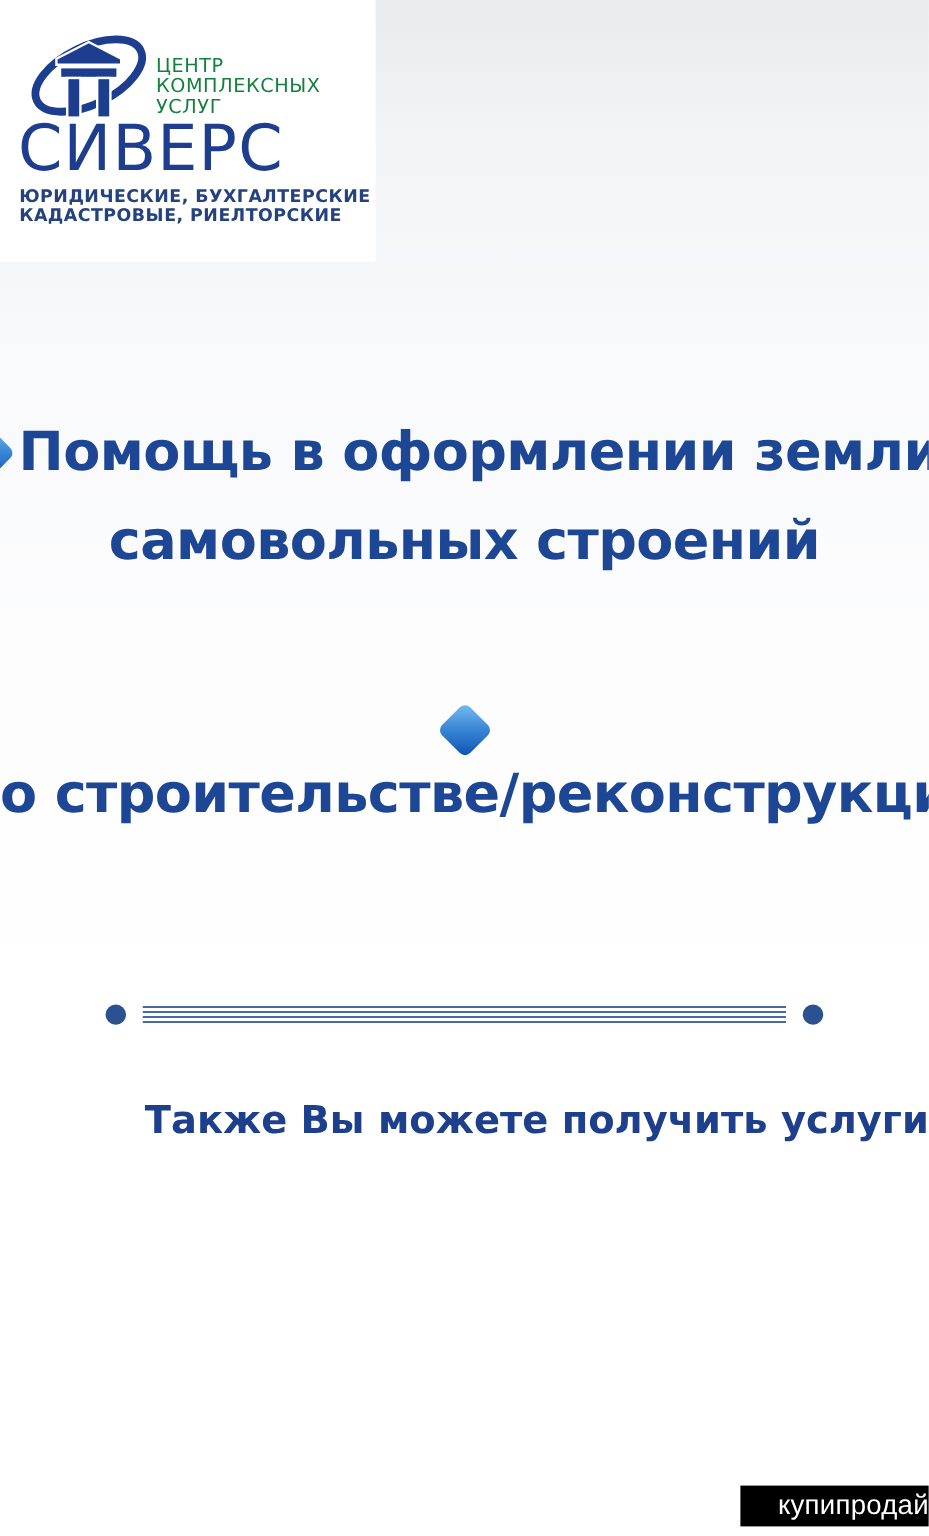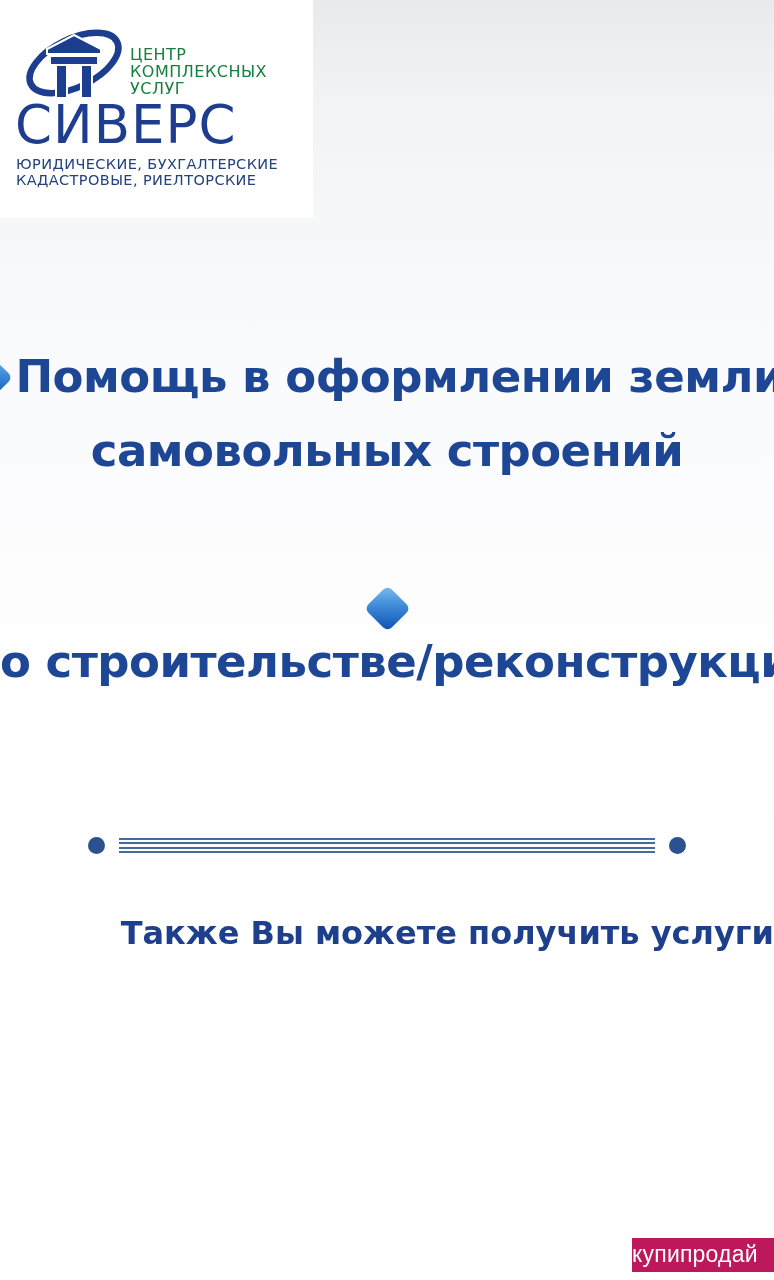--- a/index.html
+++ b/index.html
@@ -41,21 +41,21 @@
     font-size: 53px;
     font-weight: 400;
     letter-spacing: 1px;
     white-space: nowrap;
   }
   .logo-services {
     position: absolute;
     left: 16px; top: 156px;
     color: #23427e;
     font-size: 14.5px;
-    font-weight: 400;
+    font-weight: 700;
     line-height: 16px;
     letter-spacing: 0.4px;
     white-space: nowrap;
   }
 
   
   .bullet {
     position: absolute;
     left: 0; right: 0;
     text-align: center;
@@ -118,27 +118,27 @@
     font-size: 32px;
     font-weight: 700;
     line-height: 47px;
     white-space: nowrap;
   }
 
   
   .watermark {
     position: absolute;
     right: 0; top: 1238px;
-    width: 142px; height: 34px;
-    background: #be185d;
+    width: 157px; height: 34px;
+    background: #000000;
     color: #ffffff;
     font-family: "Liberation Sans", sans-serif;
     font-size: 23px;
     line-height: 33px;
-    text-align: left;
+    text-align: right;
     letter-spacing: 0.2px;
   }
 </style>
 </head>
 <body>
 
 <div class="logo-card">
   <div class="logo-icon">
     <svg width="106" height="76" viewBox="0 0 106 76" xmlns="http://www.w3.org/2000/svg">
       <ellipse cx="52" cy="37" rx="48" ry="24" fill="none" stroke="#1d3e8f" stroke-width="6.5" transform="rotate(-26 52 37)"></ellipse>

